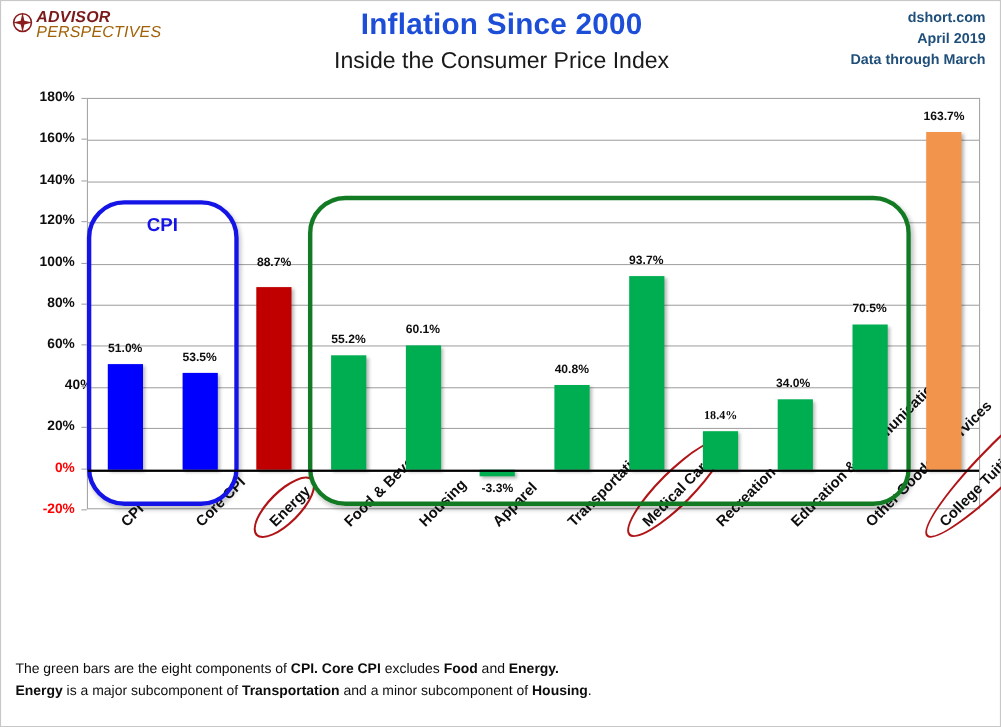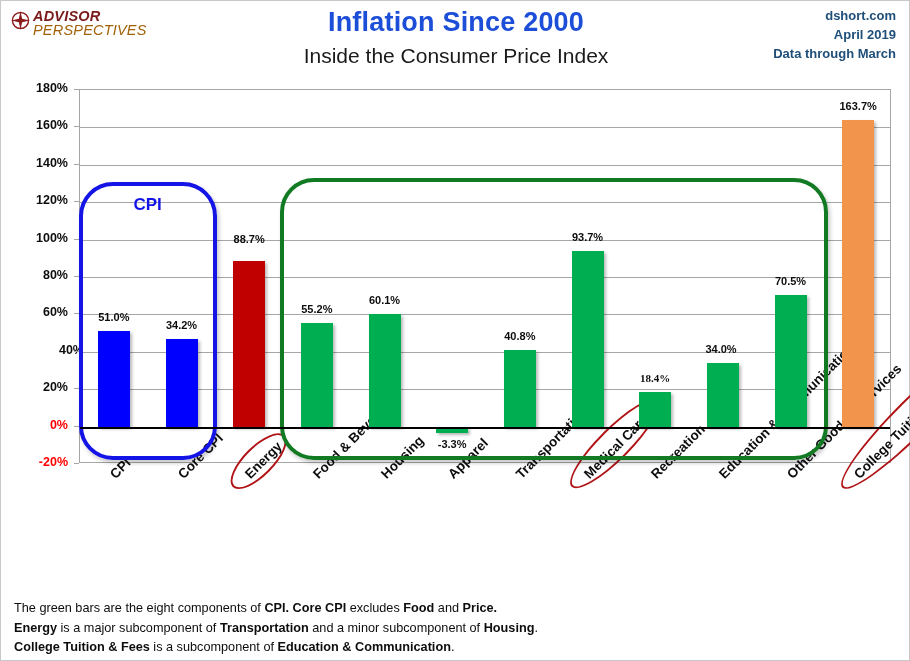--- a/index.html
+++ b/index.html
@@ -191,21 +191,21 @@
         <div class="gridline" style="top: 224.4px;"></div>
         <div class="gridline" style="top: 261.8px;"></div>
         <div class="gridline" style="top: 299.2px;"></div>
         <div class="gridline" style="top: 336.6px;"></div>
       </div>
     <div id="zeroline" style="top: 336.6px;"></div>
     <div id="bars">
         <div class="bar" style="left: 17.8333px; top: 241.23px; width: 32px; height: 95.37px; background: rgb(0, 0, 255);"></div>
         <div class="bar-label" style="width: 80px; left: -6.16667px; top: 221.23px;">51.0%</div>
         <div class="bar" style="left: 85.5px; top: 248.897px; width: 32px; height: 87.703px; background: rgb(0, 0, 255);"></div>
-        <div class="bar-label" style="width: 80px; left: 61.5px; top: 228.897px;">34.2%</div>
+        <div class="bar-label" style="width: 80px; left: 61.5px; top: 228.897px;">53.5%</div>
         <div class="bar" style="left: 153.167px; top: 170.731px; width: 32px; height: 165.869px; background: rgb(192, 0, 0);"></div>
         <div class="bar-label" style="width: 80px; left: 129.167px; top: 143px;">88.7%</div>
         <div class="bar" style="left: 220.833px; top: 233.376px; width: 32px; height: 103.224px; background: rgb(0, 174, 82);"></div>
         <div class="bar-label" style="width: 80px; left: 196.833px; top: 213.376px;">55.2%</div>
         <div class="bar" style="left: 288.5px; top: 224.213px; width: 32px; height: 112.387px; background: rgb(0, 174, 82);"></div>
         <div class="bar-label" style="width: 80px; left: 264.5px; top: 204.213px;">60.1%</div>
         <div class="bar" style="left: 356.167px; top: 336.6px; width: 32px; height: 6.171px; background: rgb(0, 174, 82);"></div>
         <div class="bar-label" style="width: 80px; left: 332.167px; top: 347.771px;">-3.3%</div>
         <div class="bar" style="left: 423.833px; top: 260.304px; width: 32px; height: 76.296px; background: rgb(0, 174, 82);"></div>
         <div class="bar-label" style="width: 80px; left: 399.833px; top: 240.304px;">40.8%</div>
@@ -239,23 +239,20 @@
       <div class="ellipse" style="width: 120.8px; height: 32.2px; left: 552.617px; top: 427.383px; transform: rotate(-45deg);"></div>
       <div class="xlab" style="left: 647.167px; top: 470px;">Recreation</div>
       <div class="xlab" style="left: 714.833px; top: 470px;">Education &amp; Communication</div>
       <div class="xlab" style="left: 782.5px; top: 470px;">Other Goods &amp; Services</div>
       <div class="xlab" style="left: 850.167px; top: 470px;">College Tuition &amp; Fees</div>
       <div class="ellipse" style="width: 199.8px; height: 35.7px; left: 811.714px; top: 397.702px; transform: rotate(-45deg);"></div>
     </div>
 
   <div id="footnote">
     <div>
-      <span>The green bars are the eight components of </span><b>CPI. Core CPI</b><span> excludes </span><b>Food</b><span> and </span><b>Price.</b>
+      <span>The green bars are the eight components of </span><b>CPI. Core CPI</b><span> excludes </span><b>Food</b><span> and </span><b>Energy.</b>
     </div>
     <div>
       <b>Energy</b><span> is a  major subcomponent of </span><b>Transportation</b><span> and a minor subcomponent of </span><b>Housing</b><span>.</span>
     </div>
-    <div>
-      <b>College Tuition &amp; Fees</b><span> is a subcomponent of </span><b>Education &amp; Communication</b><span>.</span>
-    </div>
   </div>
 
 </div>
 
 </body></html>

